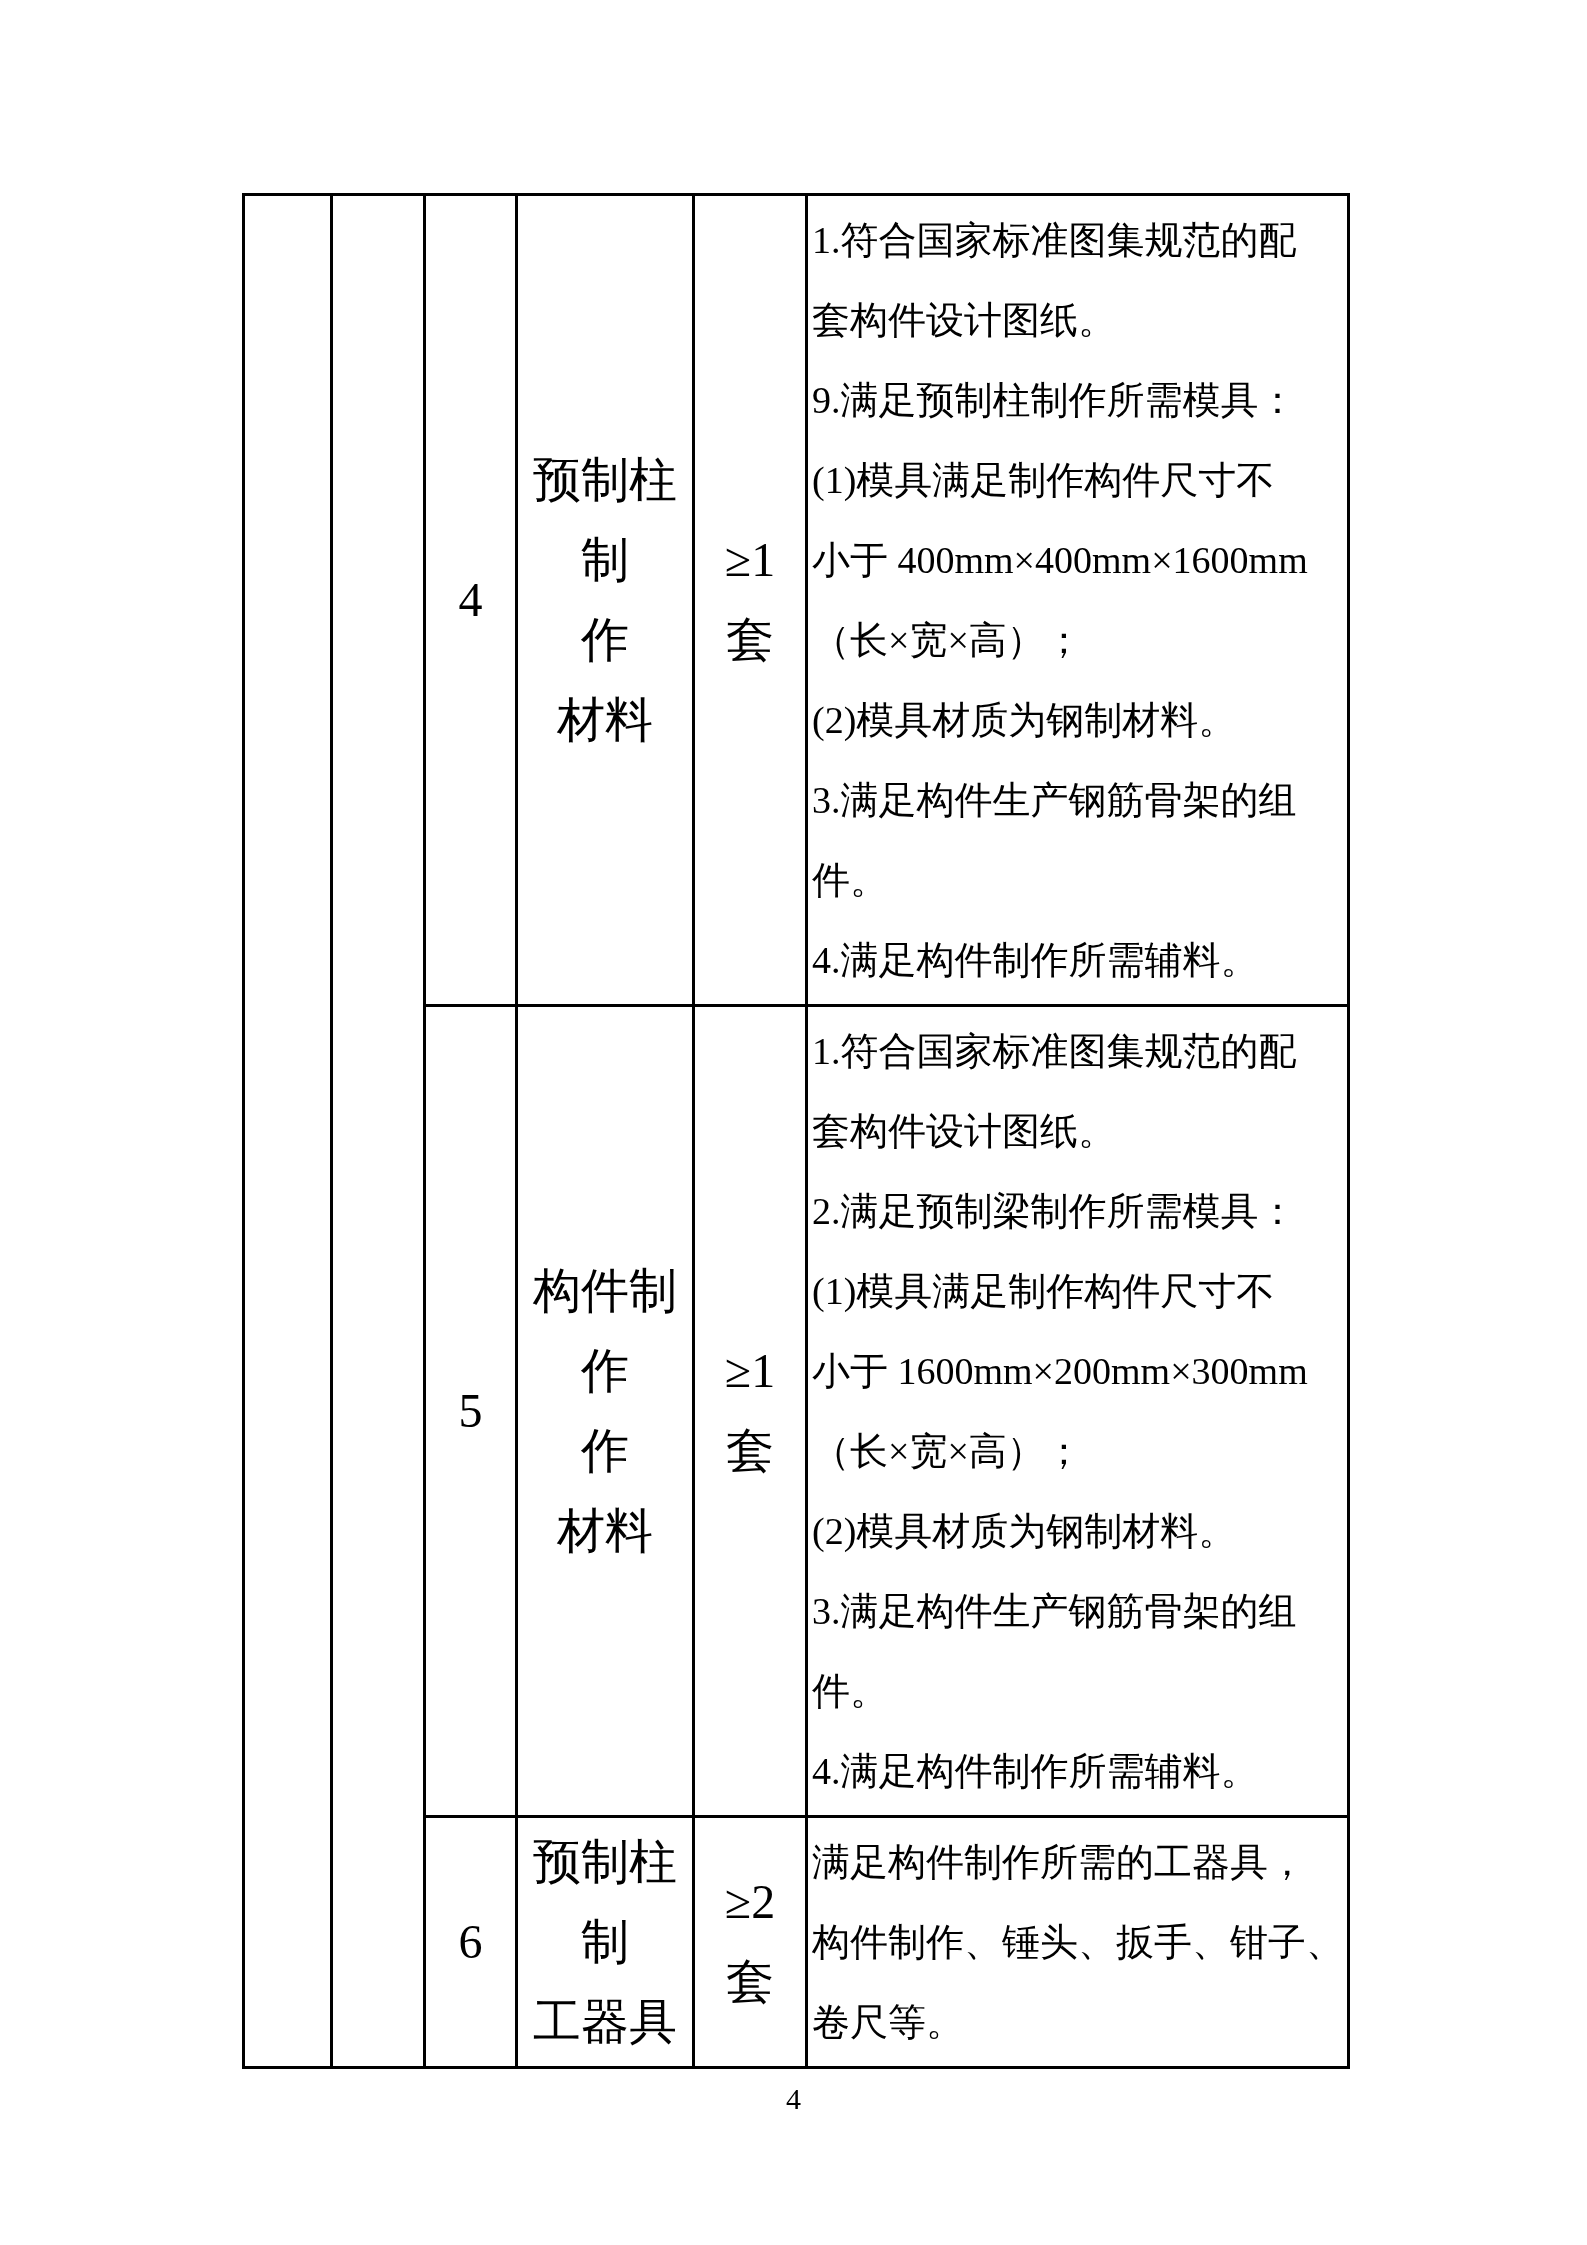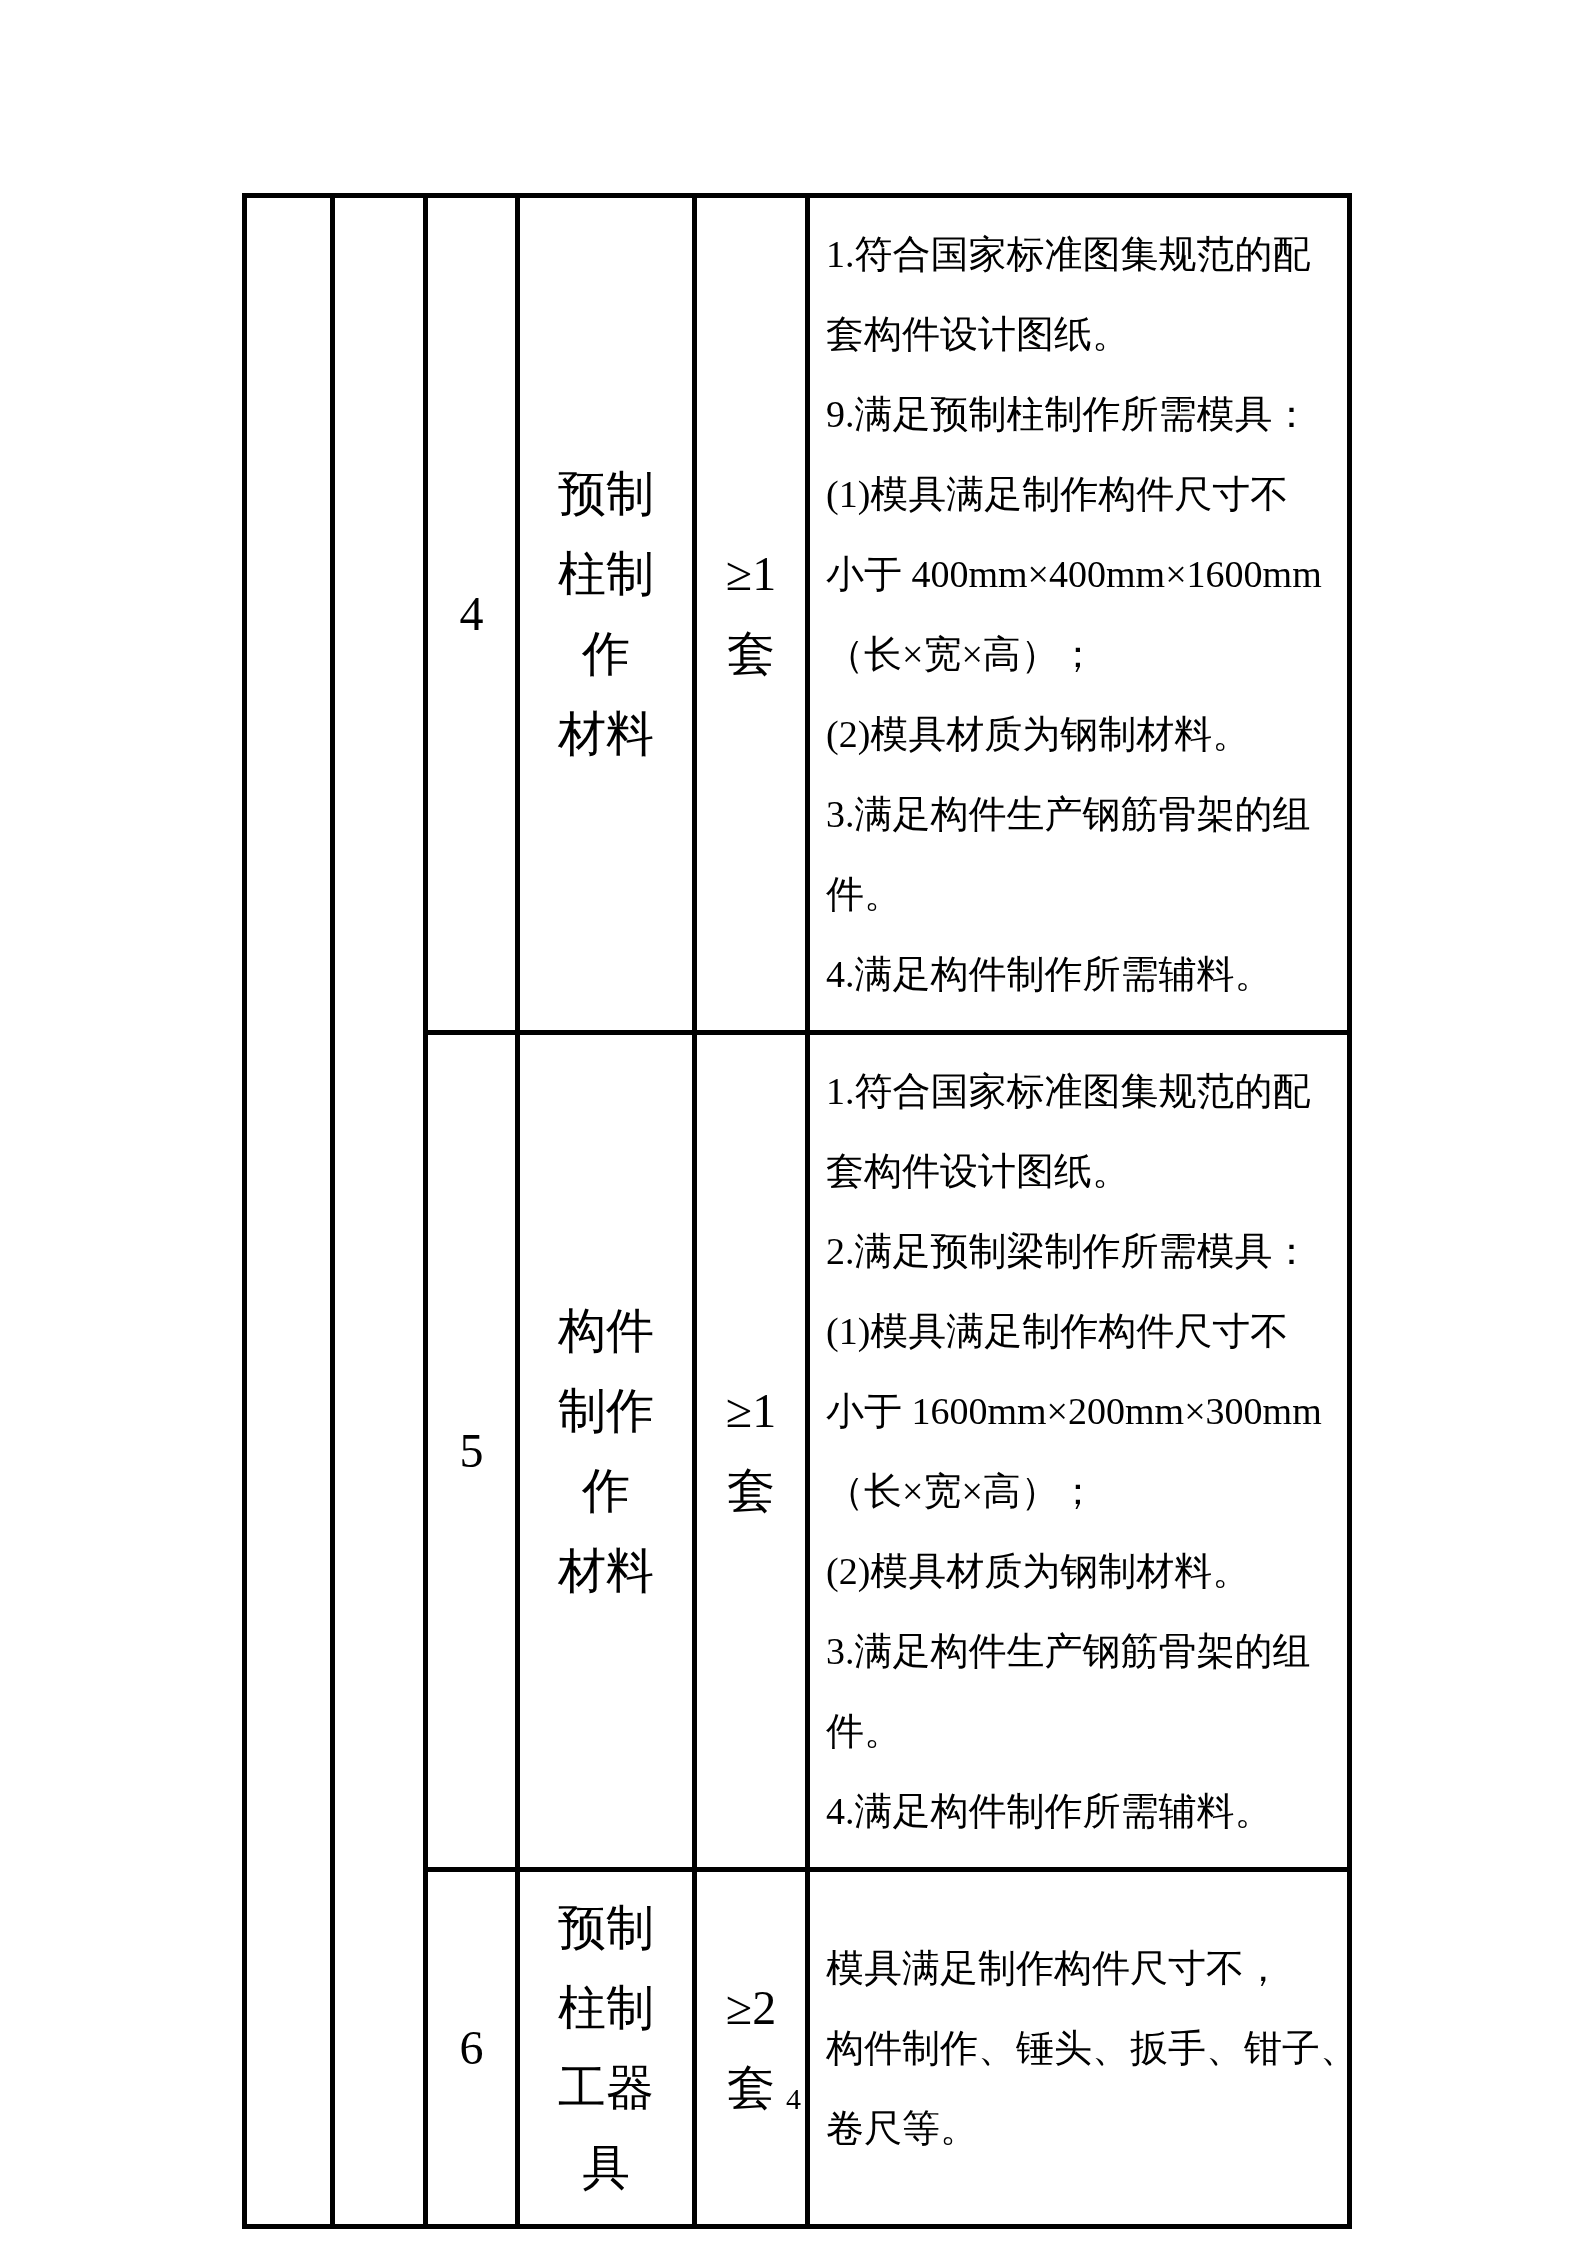--- a/index.html
+++ b/index.html
@@ -17,22 +17,22 @@
   table.tbl {
     position: absolute;
     left: 242px;
     top: 193px;
     width: 1105px;
     height: 1843px;
     border-collapse: collapse;
     table-layout: fixed;
   }
   table.tbl td {
-    border: 5px solid #000000;
-    padding: 16px;
+    border: 3px solid #000000;
+    padding: 4px;
     overflow: hidden;
   }
   col.cA    { width: 88px; }
   col.cB    { width: 93px; }
   col.cNum  { width: 92px; }
   col.cName { width: 177px; }
   col.cQty  { width: 113px; }
   col.cDesc { width: 542px; }
   tr.r4 { height: 800px; }
   tr.r5 { height: 800px; }
@@ -136,21 +136,21 @@
       </td>
       <td class="name">
         <div>预制柱制</div>
         <div>工器具</div>
       </td>
       <td class="qty">
         <div>≥2</div>
         <div>套</div>
       </td>
       <td class="desc">
-        <div>模具满足制作构件尺寸不，</div>
+        <div>满足构件制作所需的工器具，</div>
         <div>构件制作、锤头、扳手、钳子、</div>
         <div>卷尺等。</div>
       </td>
     </tr>
   </tbody>
 </table>
 
 <div class="pageno">4</div>
 
 </body></html>

